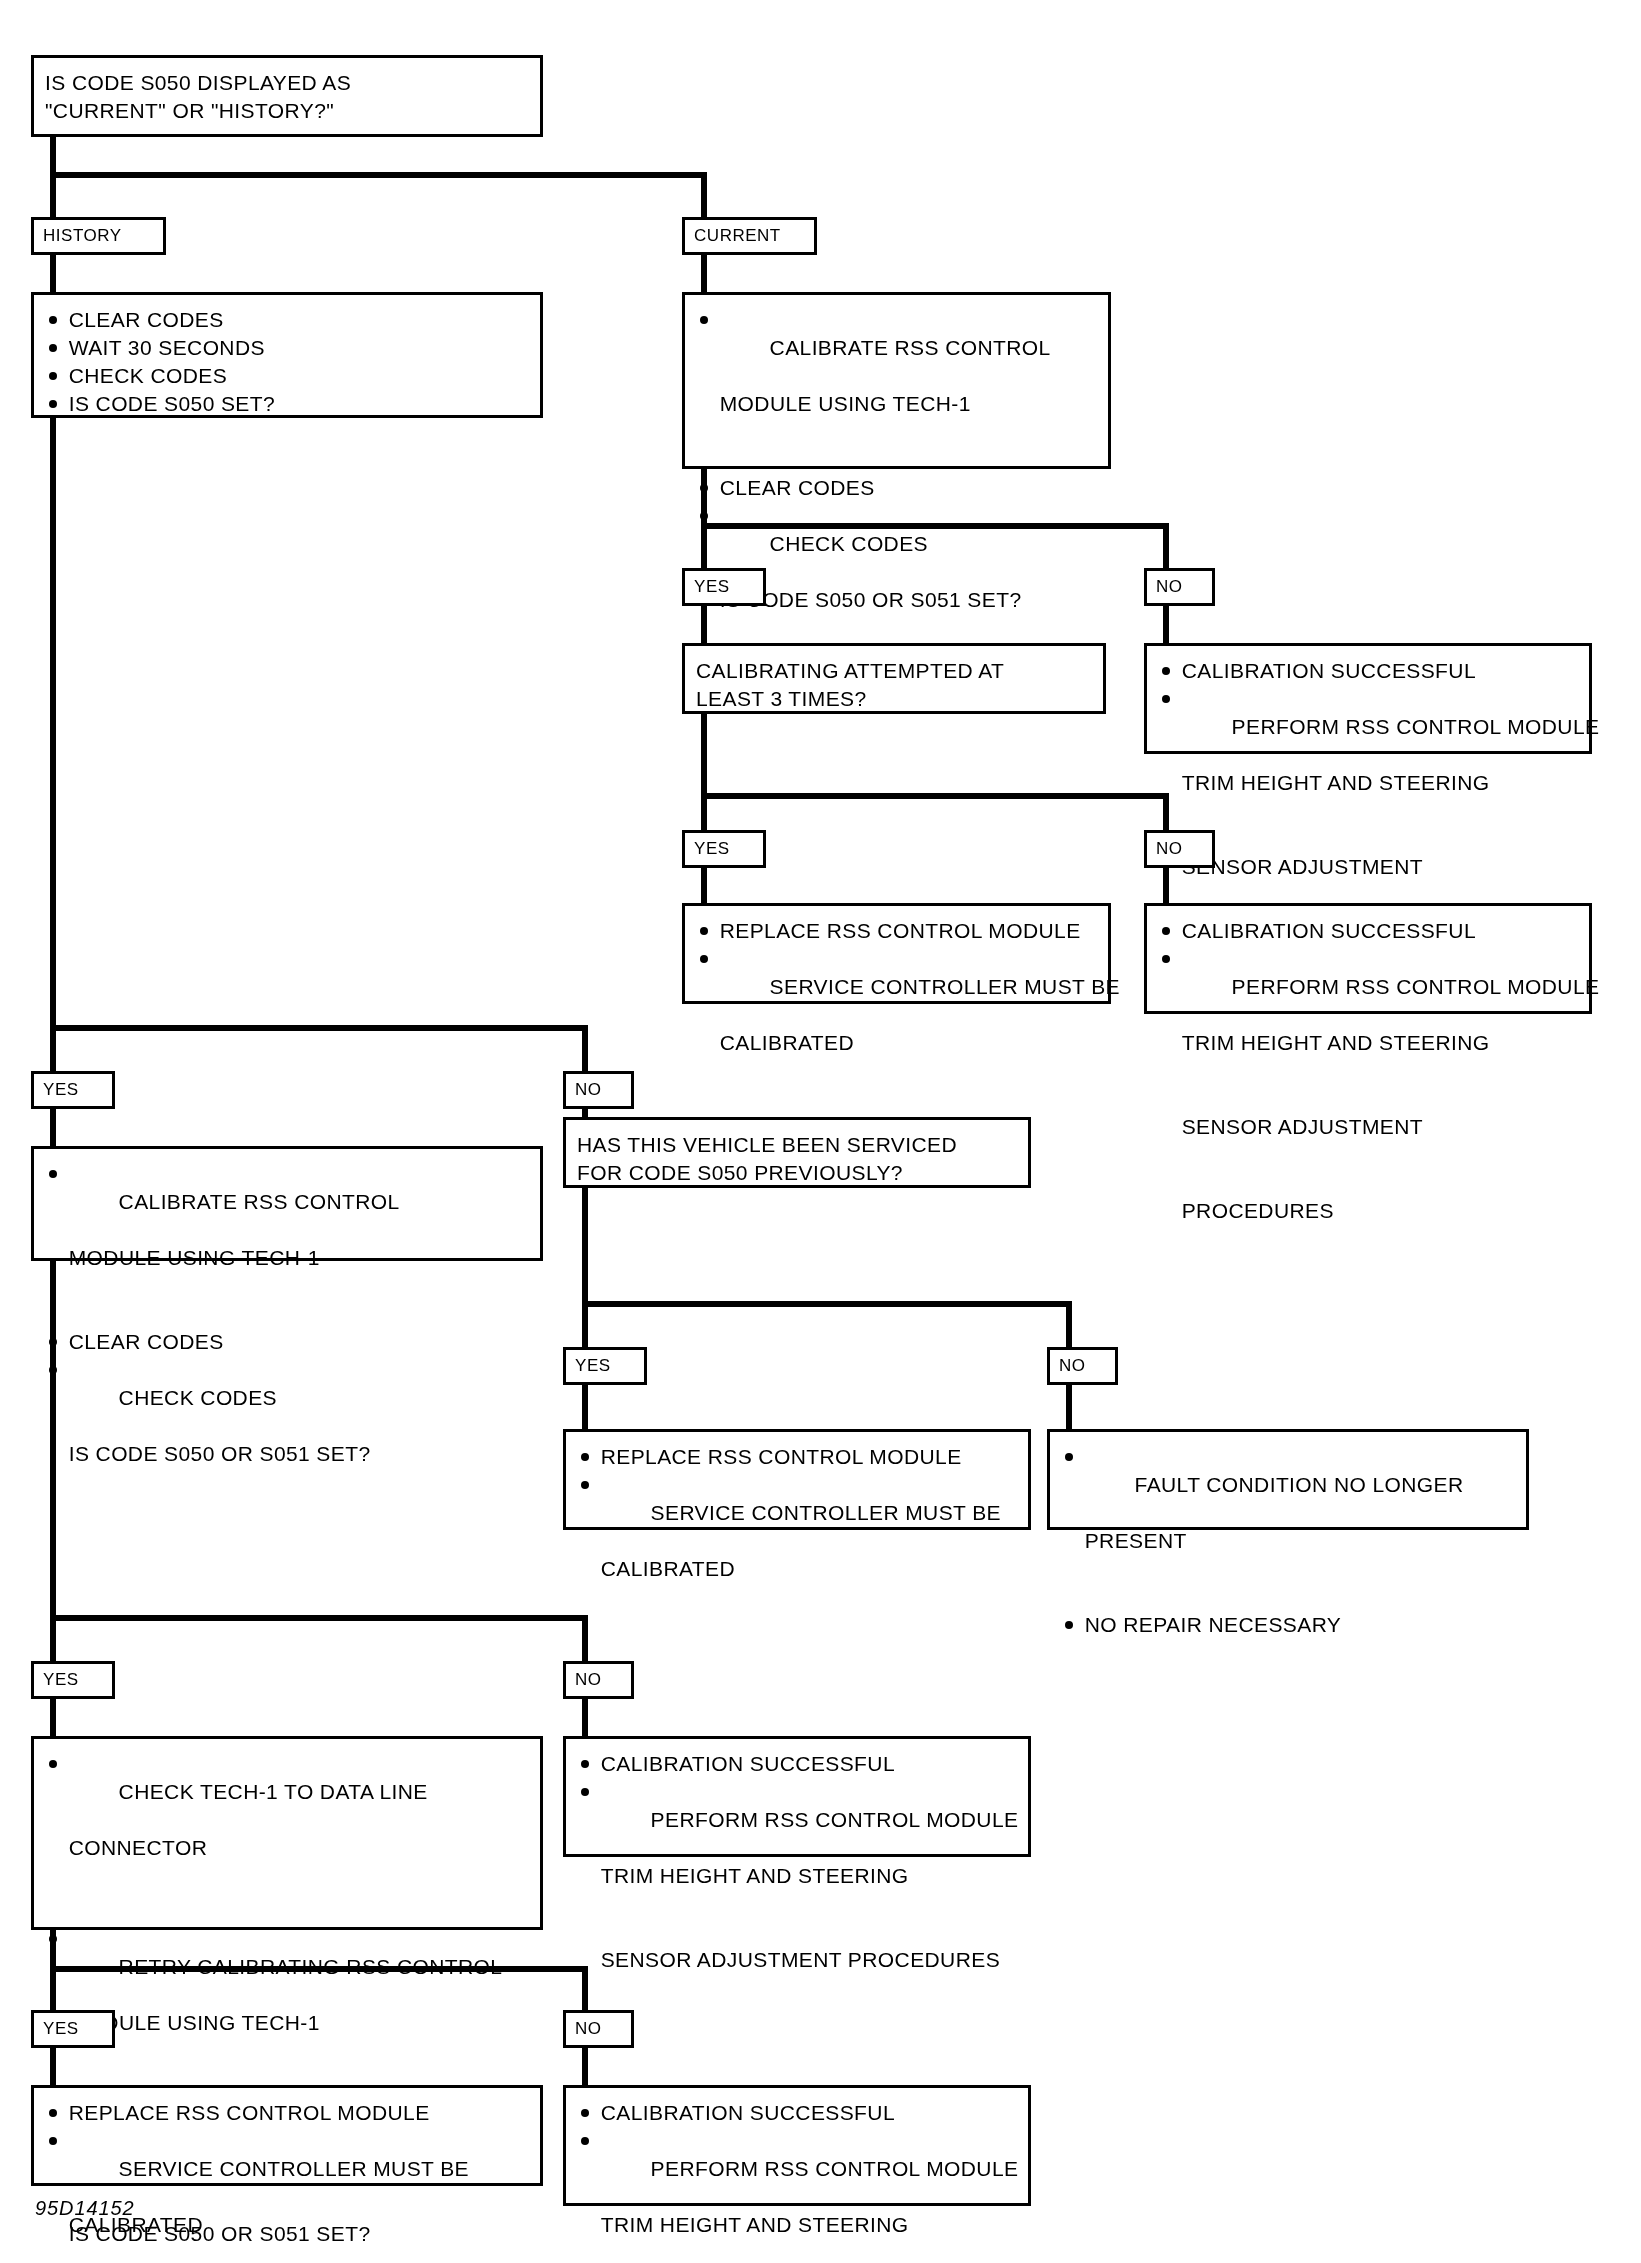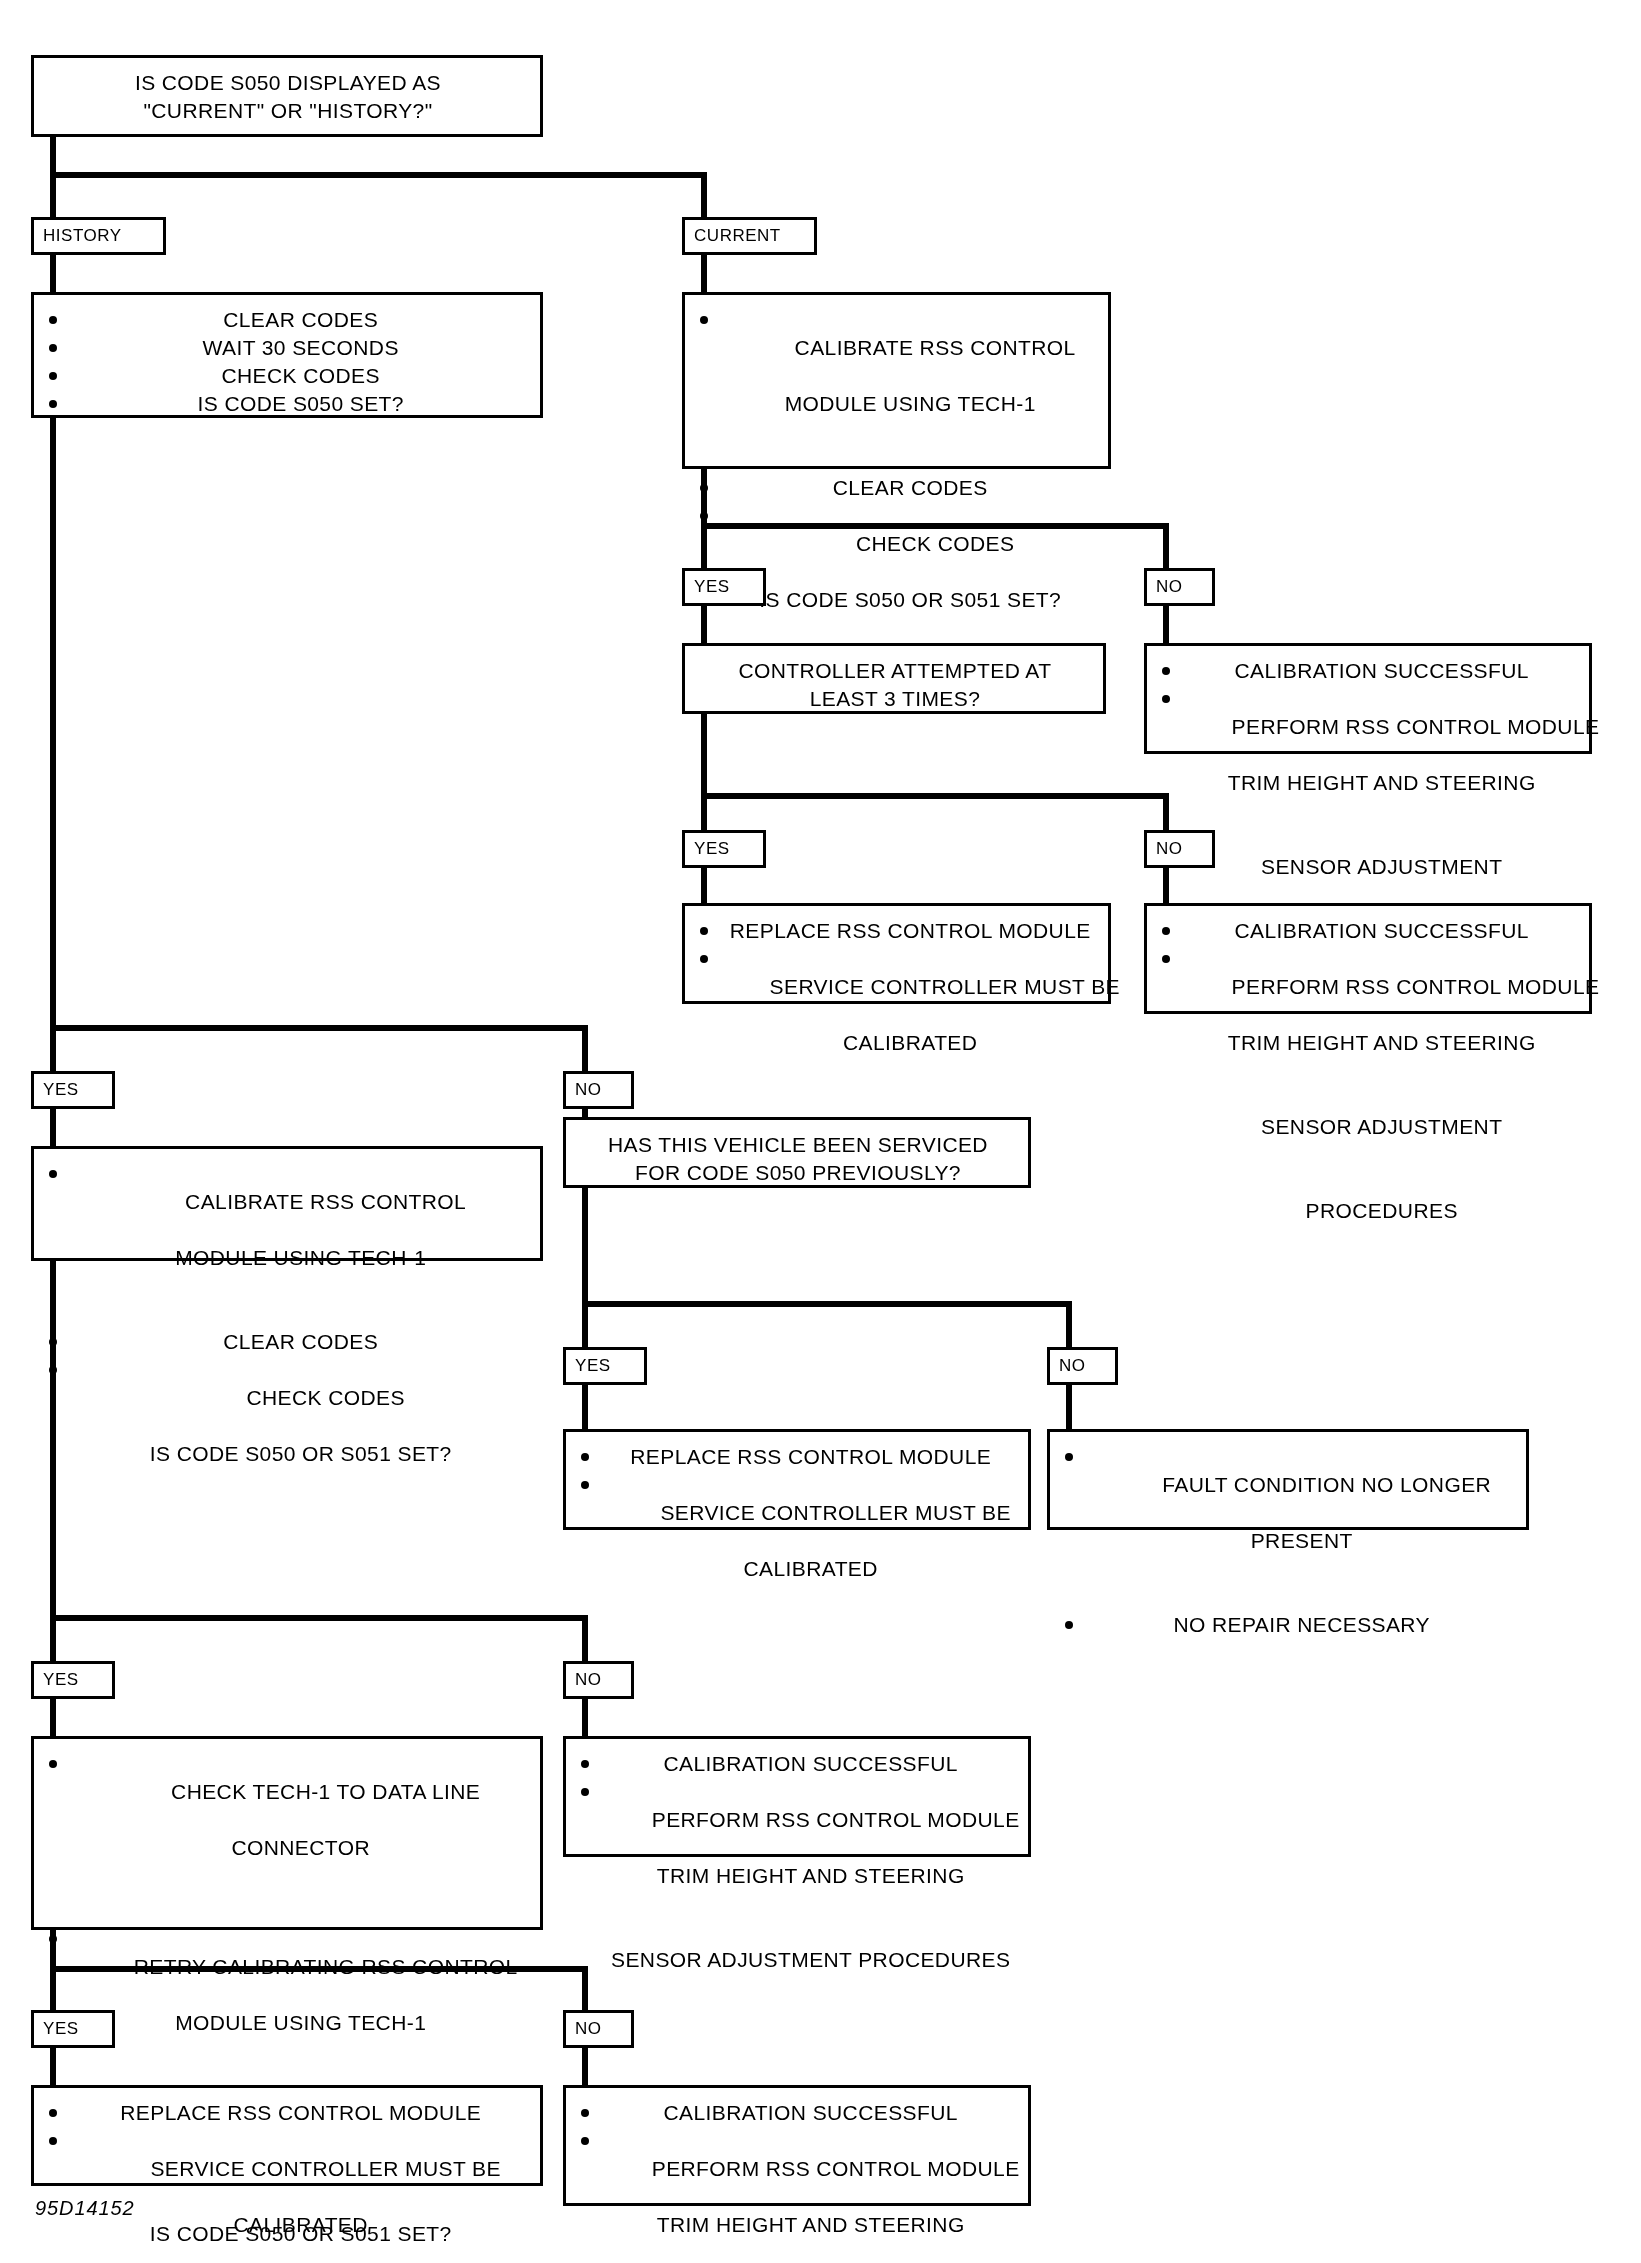--- a/index.html
+++ b/index.html
@@ -25,21 +25,20 @@
   
   .box {
     position: absolute;
     box-sizing: border-box;
     border: 3.7px solid #000000;
     background: #ffffff;
     color: #000000;
     font-size: 21px;
     letter-spacing: 0.4px;
     line-height: 28px;
-    text-align: center;
   }
   .tag {
     position: absolute;
     box-sizing: border-box;
     border: 3.7px solid #000000;
     background: #ffffff;
     color: #000000;
     font-size: 17px;
     letter-spacing: 0.5px;
     display: flex;
@@ -188,21 +187,21 @@
 
   <div class="tag" style="left:682px; top:568px; width:84px; height:38px;">
     <span>YES</span>
   </div>
   <div class="tag" style="left:1144px; top:568px; width:71px; height:38px;">
     <span>NO</span>
   </div>
 
   <div class="box" style="left:682px; top:643px; width:424px; height:71px;">
     <div class="qtext">
-      <span class="ln">CONTROLLER ATTEMPTED AT</span>
+      <span class="ln">CALIBRATING ATTEMPTED AT</span>
       <span class="ln">LEAST 3 TIMES?</span>
     </div>
   </div>
 
   <div class="box" style="left:1144px; top:643px; width:448px; height:111px;">
     <ul class="bl">
       <li><span>CALIBRATION SUCCESSFUL</span></li>
       <li>
         <span>PERFORM RSS CONTROL MODULE</span>
         <span class="cont">TRIM HEIGHT AND STEERING</span>

